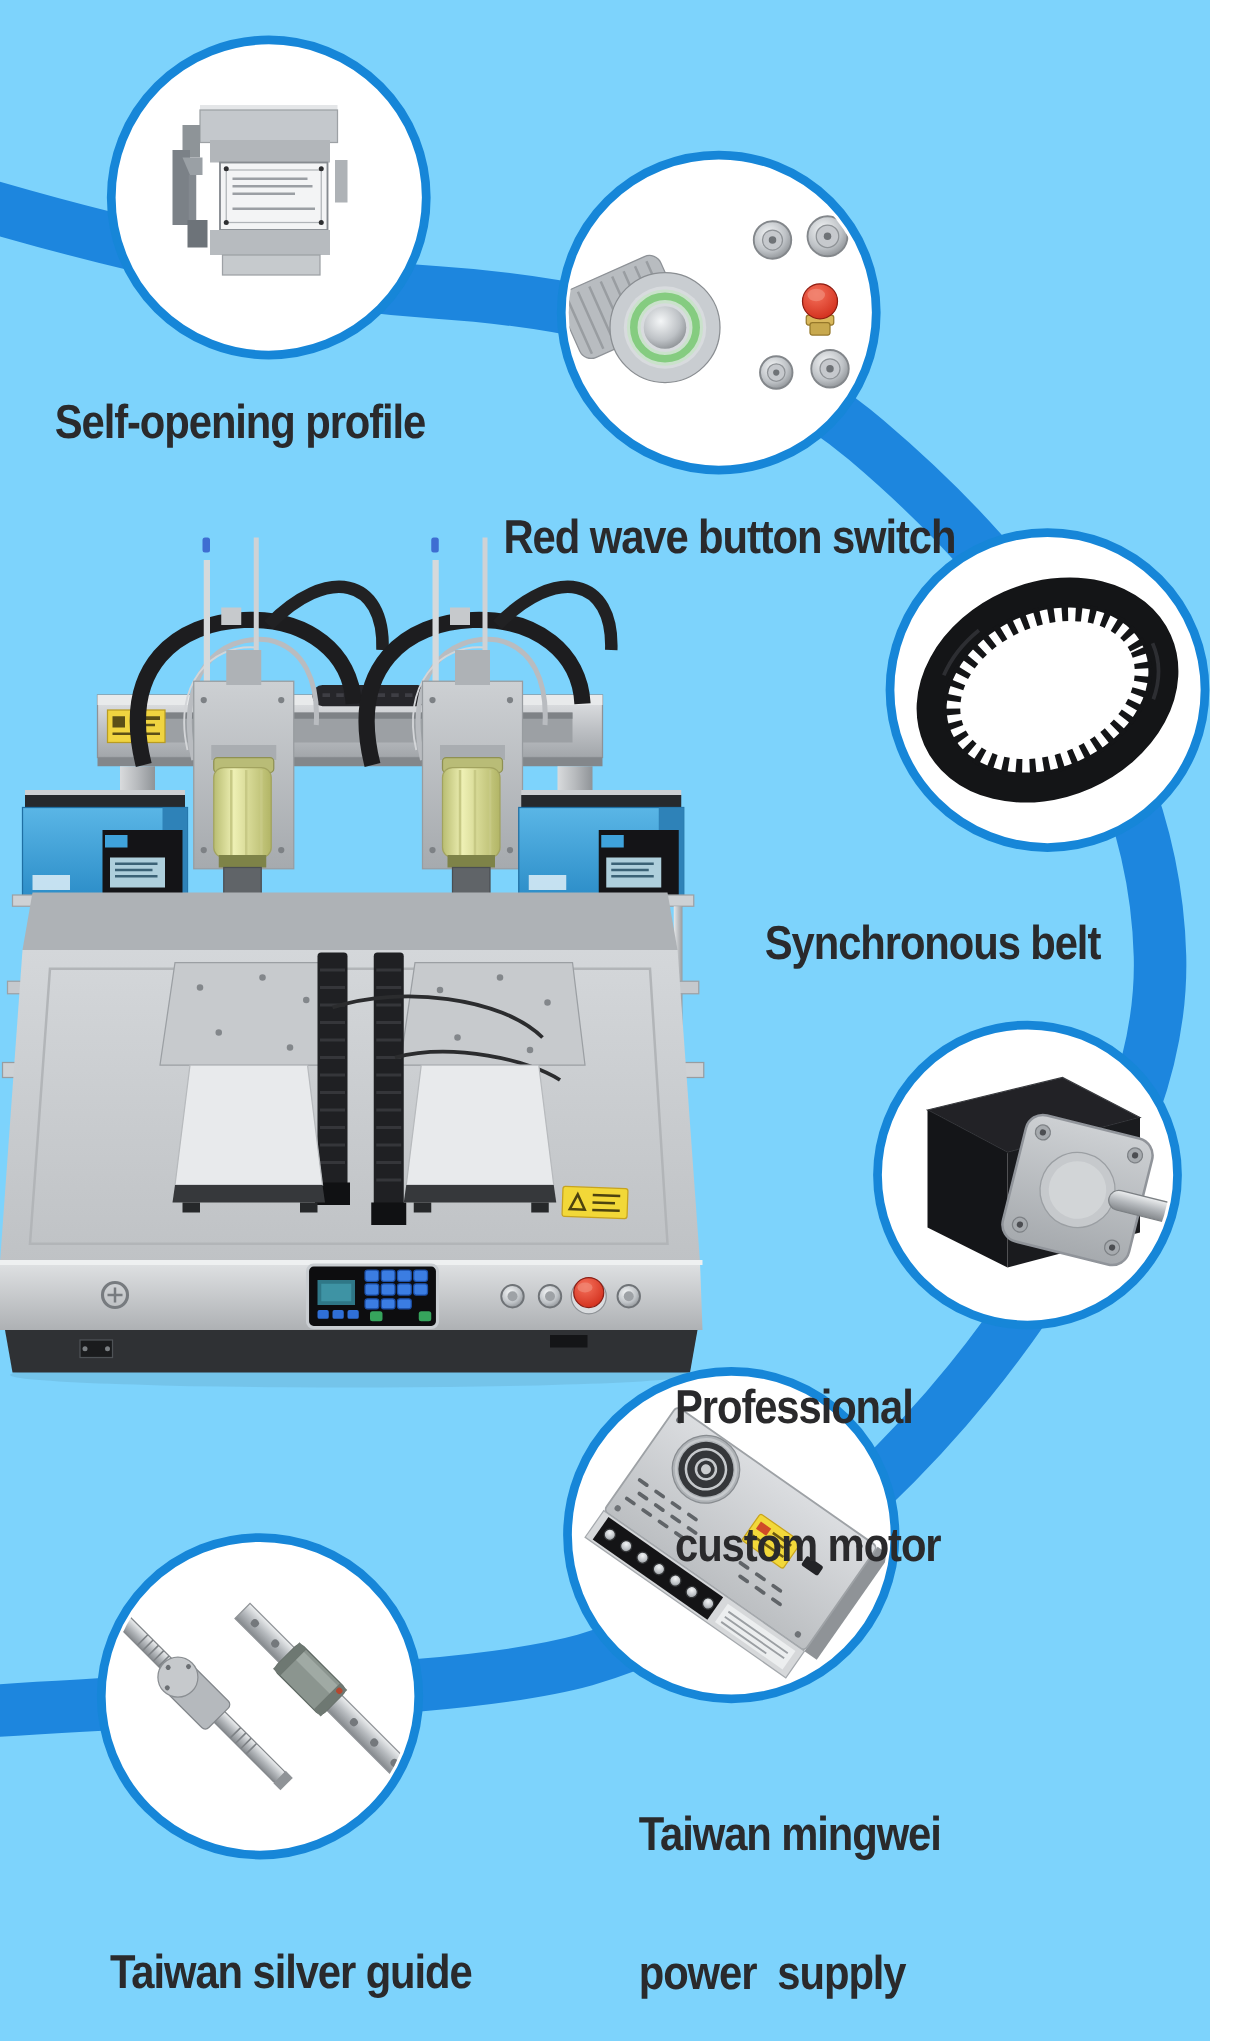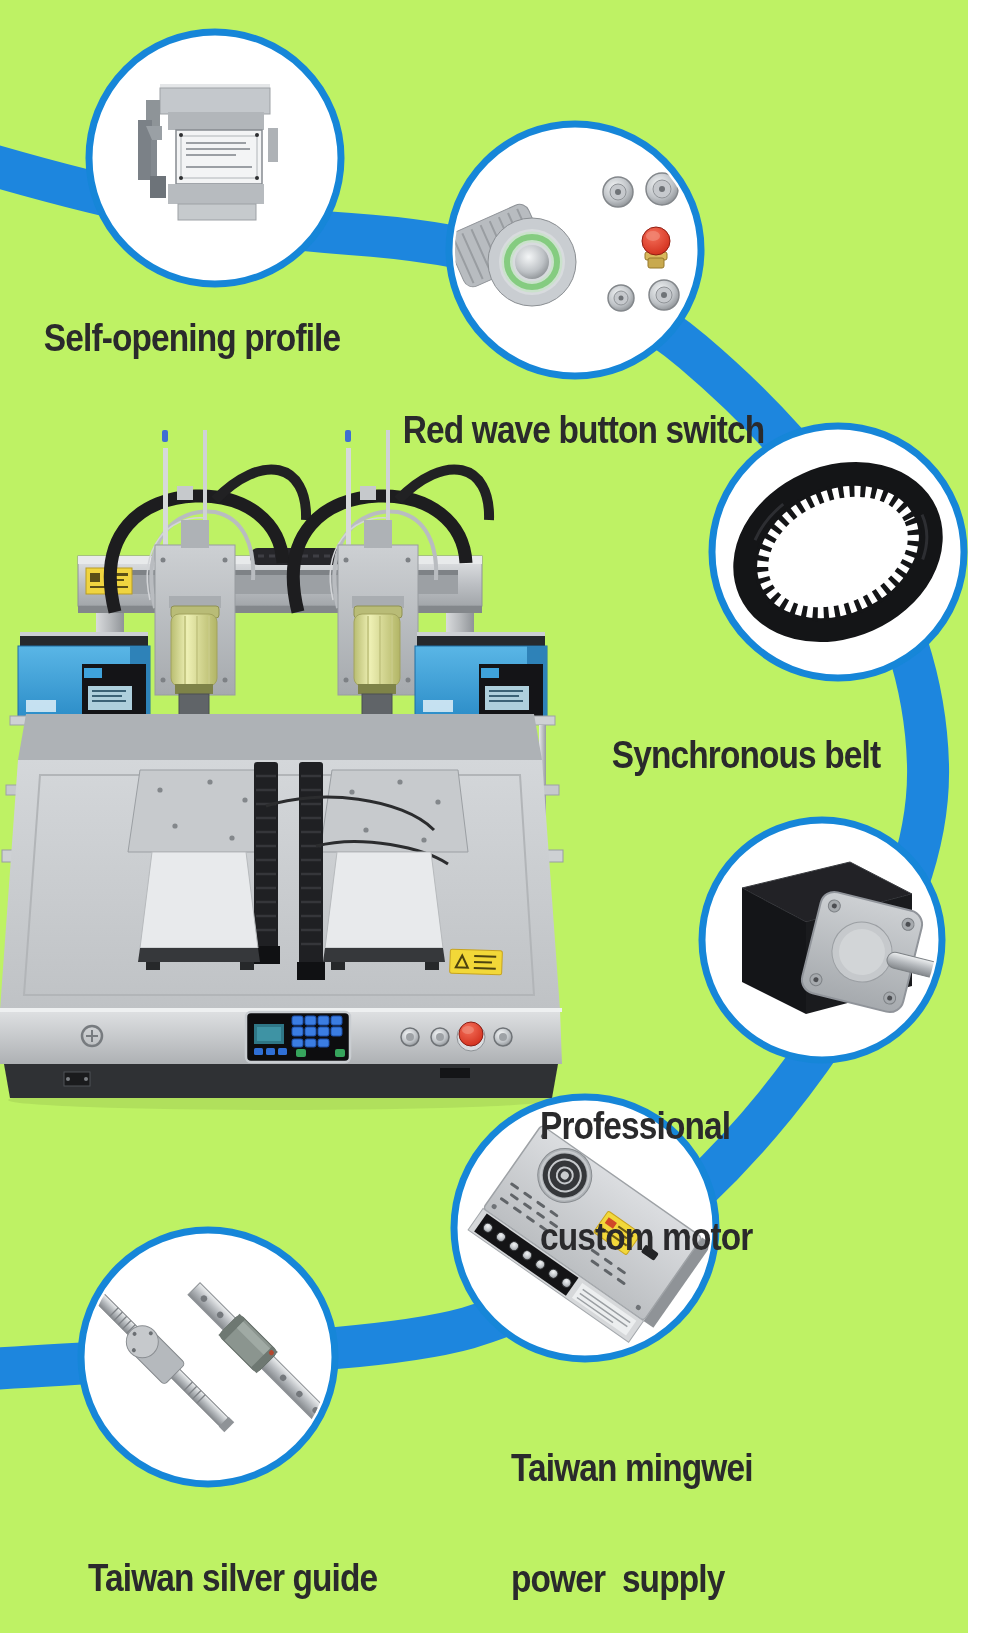--- a/index.html
+++ b/index.html
@@ -1,16 +1,16 @@
 <!DOCTYPE html>
 <html><head>
 <meta charset="utf-8">
 <style>
   html,body{margin:0;padding:0;background:#ffffff;}
-  .canvas{position:relative;width:968px;height:1633px;background:#bef264;overflow:hidden;
+  .canvas{position:relative;width:968px;height:1633px;background:#7dd3fc;overflow:hidden;
           font-family:"Liberation Sans",sans-serif;}
   .canvas svg{position:absolute;left:0;top:0;}
   .callout-label{position:absolute;font-weight:700;font-size:38px;line-height:37px;
       color:#2a2a2c;letter-spacing:-1px;white-space:pre;transform:scaleX(.88);
       transform-origin:left top;}
   .l1{left:27px;top:283px;}
   .l2{left:386px;top:375px;}
   .l3{left:595px;top:700px;}
   .l4{left:540px;top:1034px;}
   .l5{left:511px;top:1376px;}

